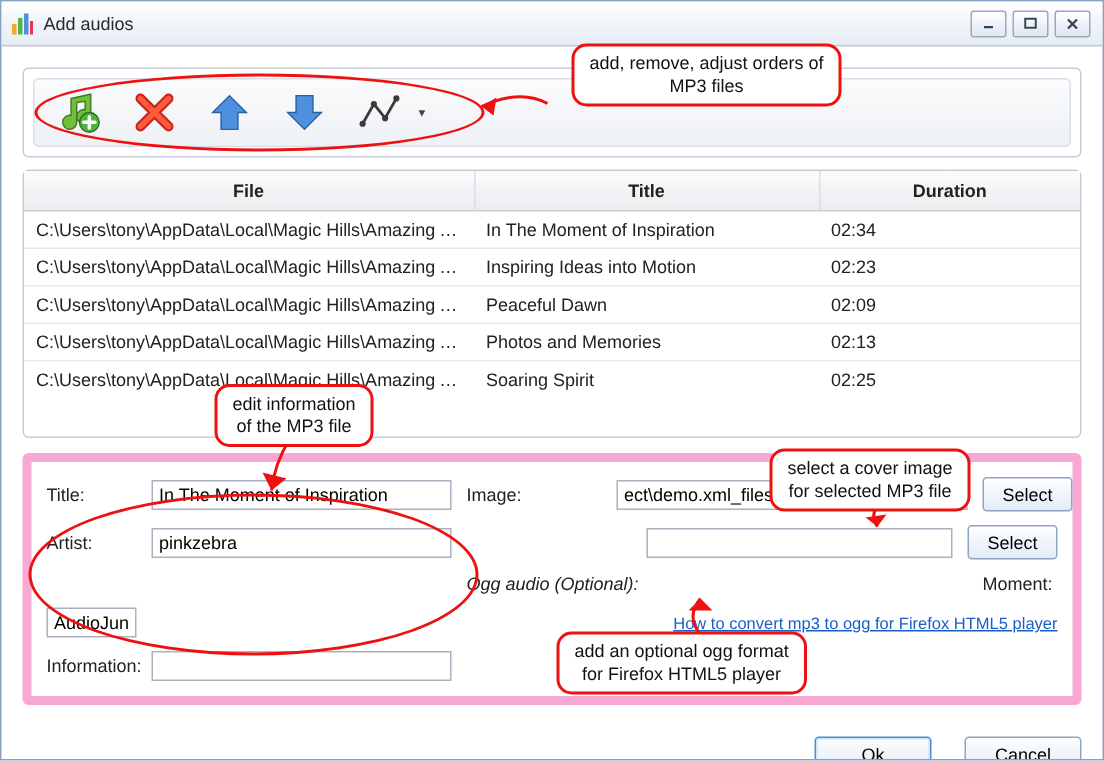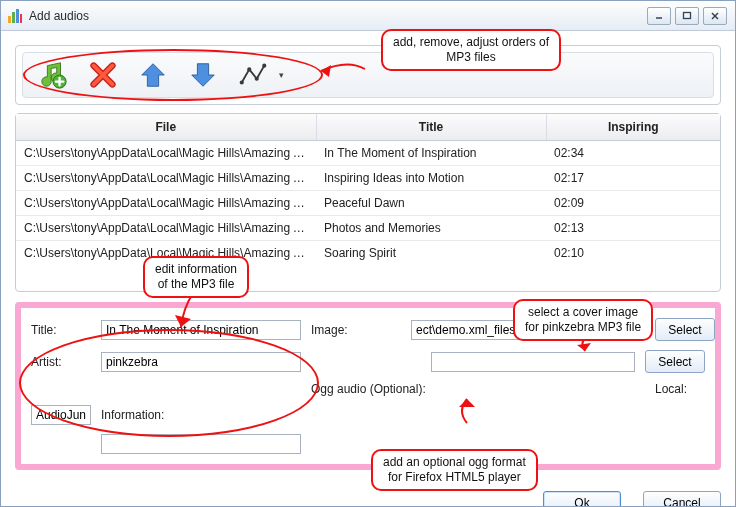--- a/index.html
+++ b/index.html
@@ -116,73 +116,76 @@
       <span class="dropdown-caret">▾</span>
     </div>
   </div>
 
   <div class="grid">
     <table>
       <thead>
         <tr>
           <th style="width:300px">File</th>
           <th style="width:230px">Title</th>
-          <th>Inspiring</th>
+          <th>Duration</th>
         </tr>
       </thead>
       <tbody id="tbody">
           <tr>
             <td>C:\Users\tony\AppData\Local\Magic Hills\Amazing Audi...</td>
             <td>In The Moment of Inspiration</td>
             <td>02:34</td>
           </tr>
           <tr>
             <td>C:\Users\tony\AppData\Local\Magic Hills\Amazing Audi...</td>
             <td>Inspiring Ideas into Motion</td>
-            <td>02:17</td>
+            <td>02:23</td>
           </tr>
           <tr>
             <td>C:\Users\tony\AppData\Local\Magic Hills\Amazing Audi...</td>
             <td>Peaceful Dawn</td>
             <td>02:09</td>
           </tr>
           <tr>
             <td>C:\Users\tony\AppData\Local\Magic Hills\Amazing Audi...</td>
             <td>Photos and Memories</td>
             <td>02:13</td>
           </tr>
           <tr>
             <td>C:\Users\tony\AppData\Local\Magic Hills\Amazing Audi...</td>
             <td>Soaring Spirit</td>
-            <td>02:10</td>
+            <td>02:25</td>
           </tr>
         </tbody>
     </table>
     <div class="gridpad"></div>
   </div>
 
   <div class="form">
     <div class="form-grid">
       <span class="lbl">Title:</span>
       <input class="inp" value="In The Moment of Inspiration" style="">
       <span class="lbl">Image:</span>
       <input class="inp" value="ect\demo.xml_files\golden-wheat-field.jpg" style="">
       <button class="btn">Select</button>
 
       <span class="lbl">Artist:</span>
       <input class="inp" value="pinkzebra" style="">
-      <span class="lbl" style="grid-column:3/5;">Ogg audio (Optional):</span>
+      <span class="lbl" style="grid-column:3/5;font-style:italic;">Ogg audio (Optional):</span>
       <div style="grid-column:3/6;grid-row:2;display:flex;gap:10px;align-items:center;">
         <span style="width:110px"></span>
         <input class="inp" style="flex: 1 1 0%;" value="">
         <button class="btn">Select</button>
       </div>
 
-      <span class="lbl">Local:</span>
+      <span class="lbl">Moment:</span>
       <input class="inp" value="AudioJungle" style="">
+      <div style="grid-column:3/6;text-align:right;">
+        <a href="#" class="link">How to convert mp3 to ogg for Firefox HTML5 player</a>
+      </div>
 
       <span class="lbl">Information:</span>
       <input class="inp" style="grid-column: 2 / 3;" value="">
     </div>
   </div>
 
   <div class="dlgbtns">
     <button class="btn primary" style="min-width:78px">Ok</button>
     <button class="btn" style="min-width:78px">Cancel</button>
   </div>
@@ -204,27 +207,27 @@
 of the MP3 file</span>
 </div>
 <svg class="svg-pointer" style="left:172px;top:290px;width:40px;height:40px;">
     <path d="M20 2 Q10 18 8 36"></path>
     <polygon points="8,36 2,24 18,28"></polygon>
   </svg>
 <div class="ellipse" style="left:18px;top:328px;width:300px;height:108px;"></div>
 
 <div class="callout" style="left:512px;top:298px;">
   <span style="white-space:pre-line;">select a cover image
-for pinkzebra MP3 file</span>
+for selected MP3 file</span>
 </div>
 <svg class="svg-pointer" style="left:574px;top:332px;width:30px;height:20px;">
     <path d="M12 2 Q4 10 10 18"></path>
     <polygon points="10,18 2,12 16,10"></polygon>
   </svg>
 
-<div class="callout" style="left:370px;top:420px;margin-top:28px;">
+<div class="callout" style="left:370px;top:420px;">
   <span style="white-space:pre-line;">add an optional ogg format
 for Firefox HTML5 player</span>
 </div>
 <svg class="svg-pointer" style="left:452px;top:396px;width:30px;height:28px;">
     <path d="M14 26 Q4 14 14 2"></path>
     <polygon points="14,2 6,10 22,10"></polygon>
   </svg>
 
 </body></html>

